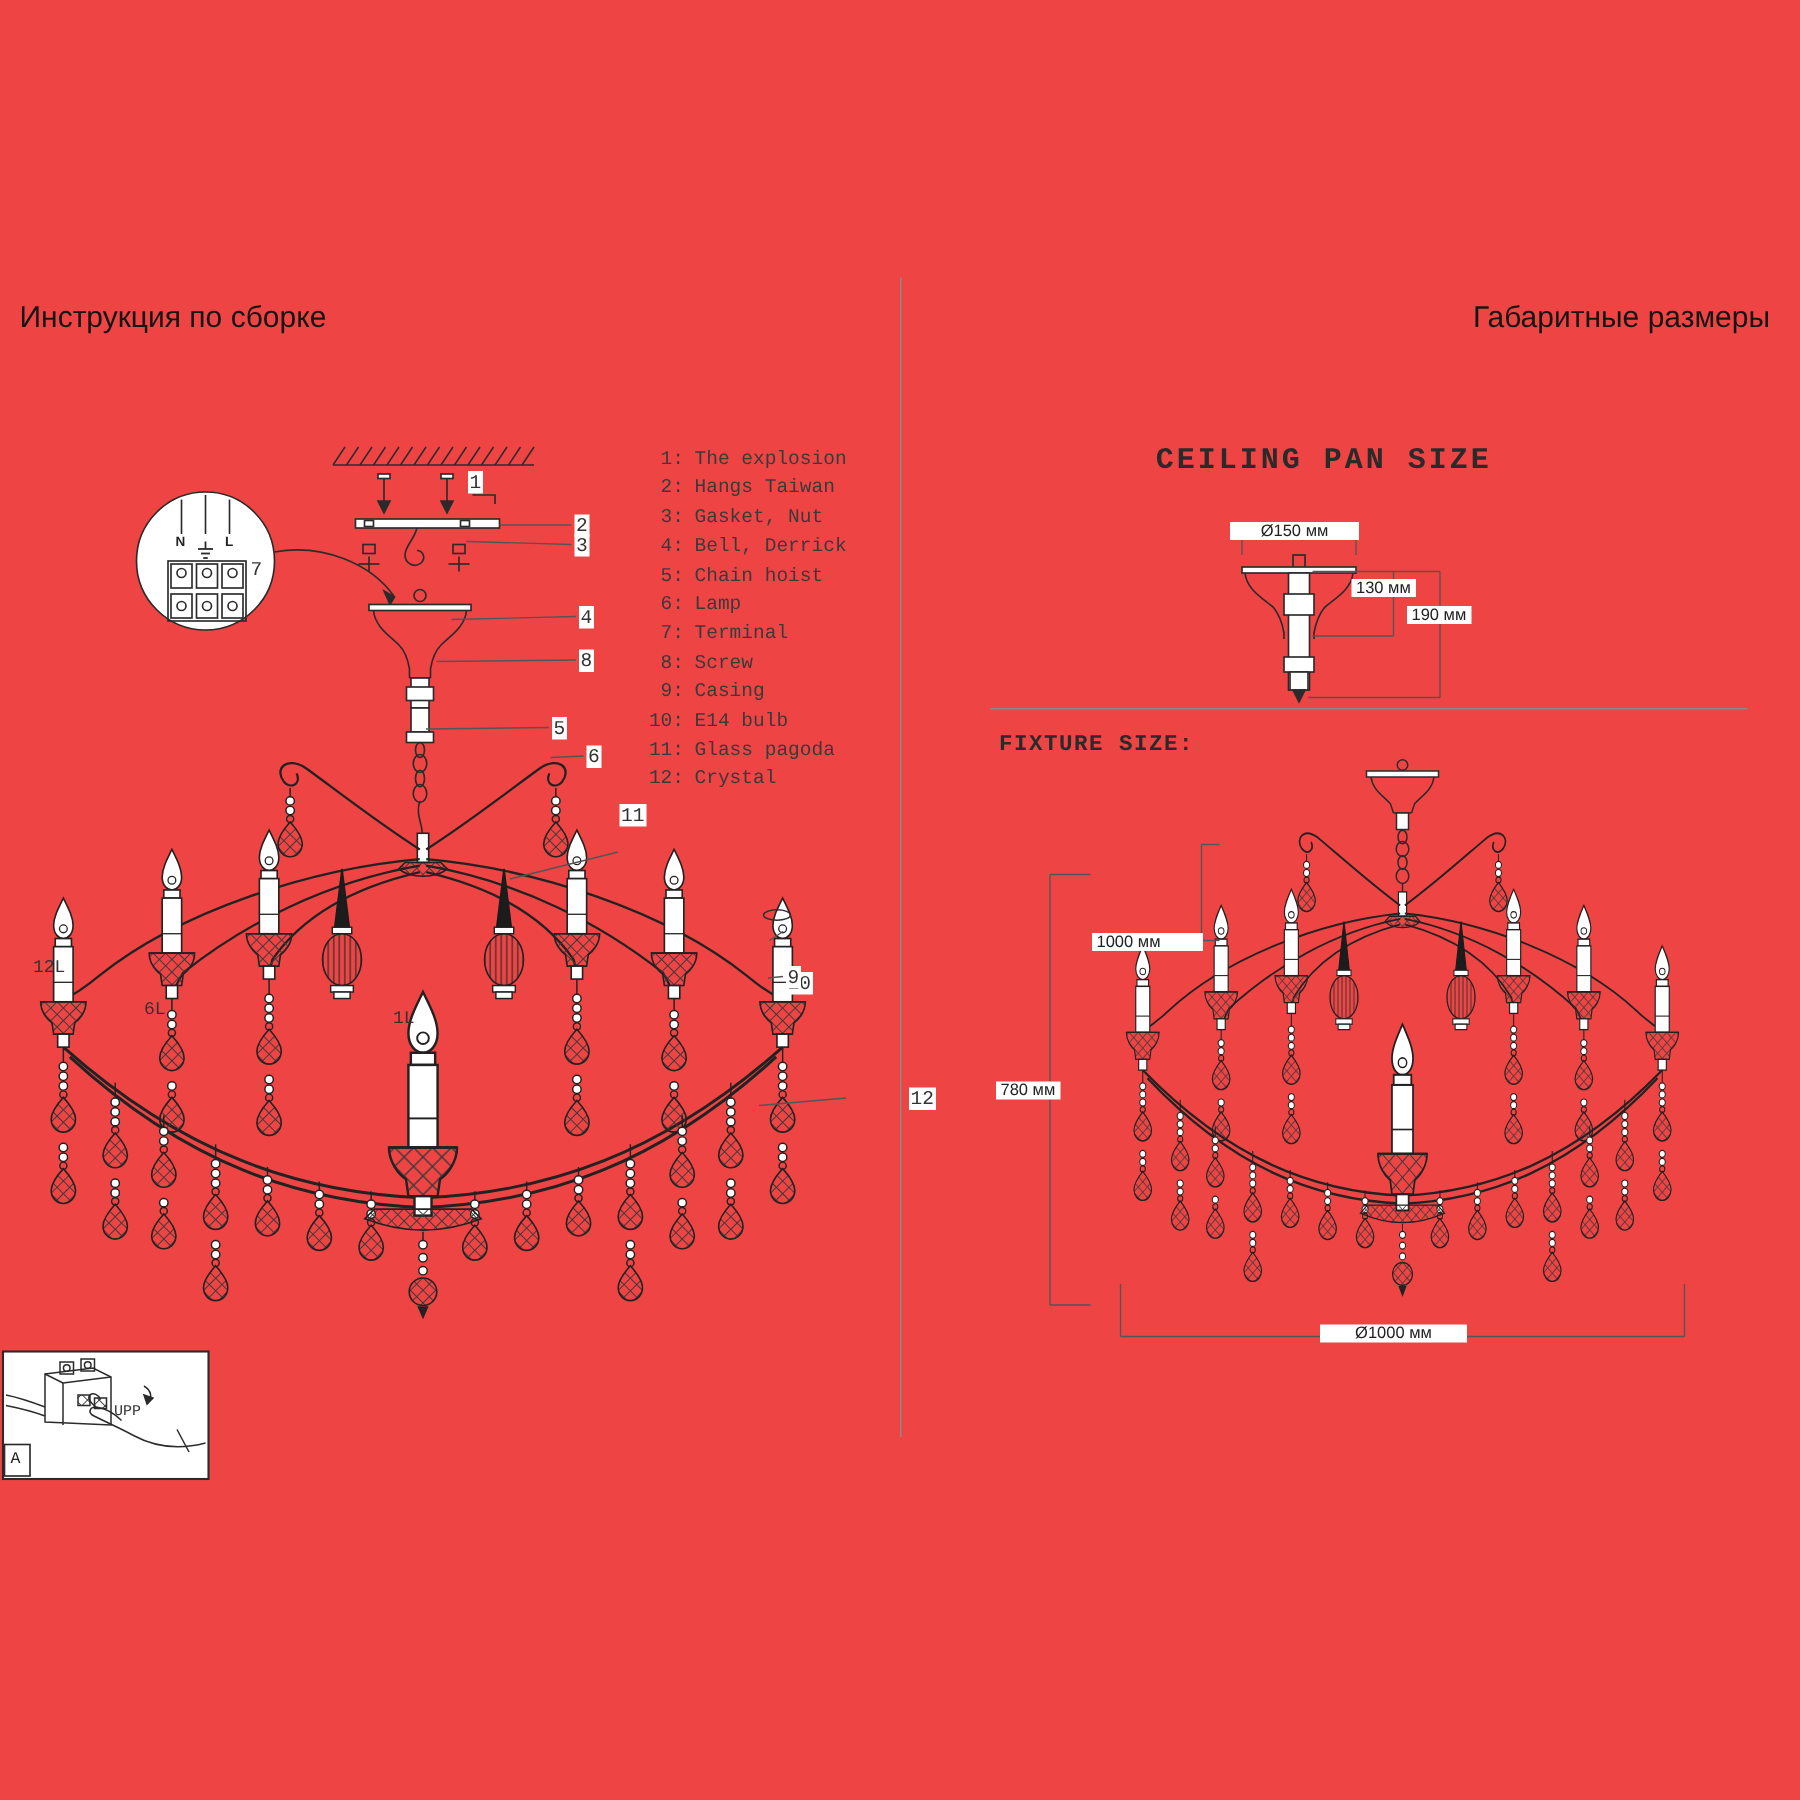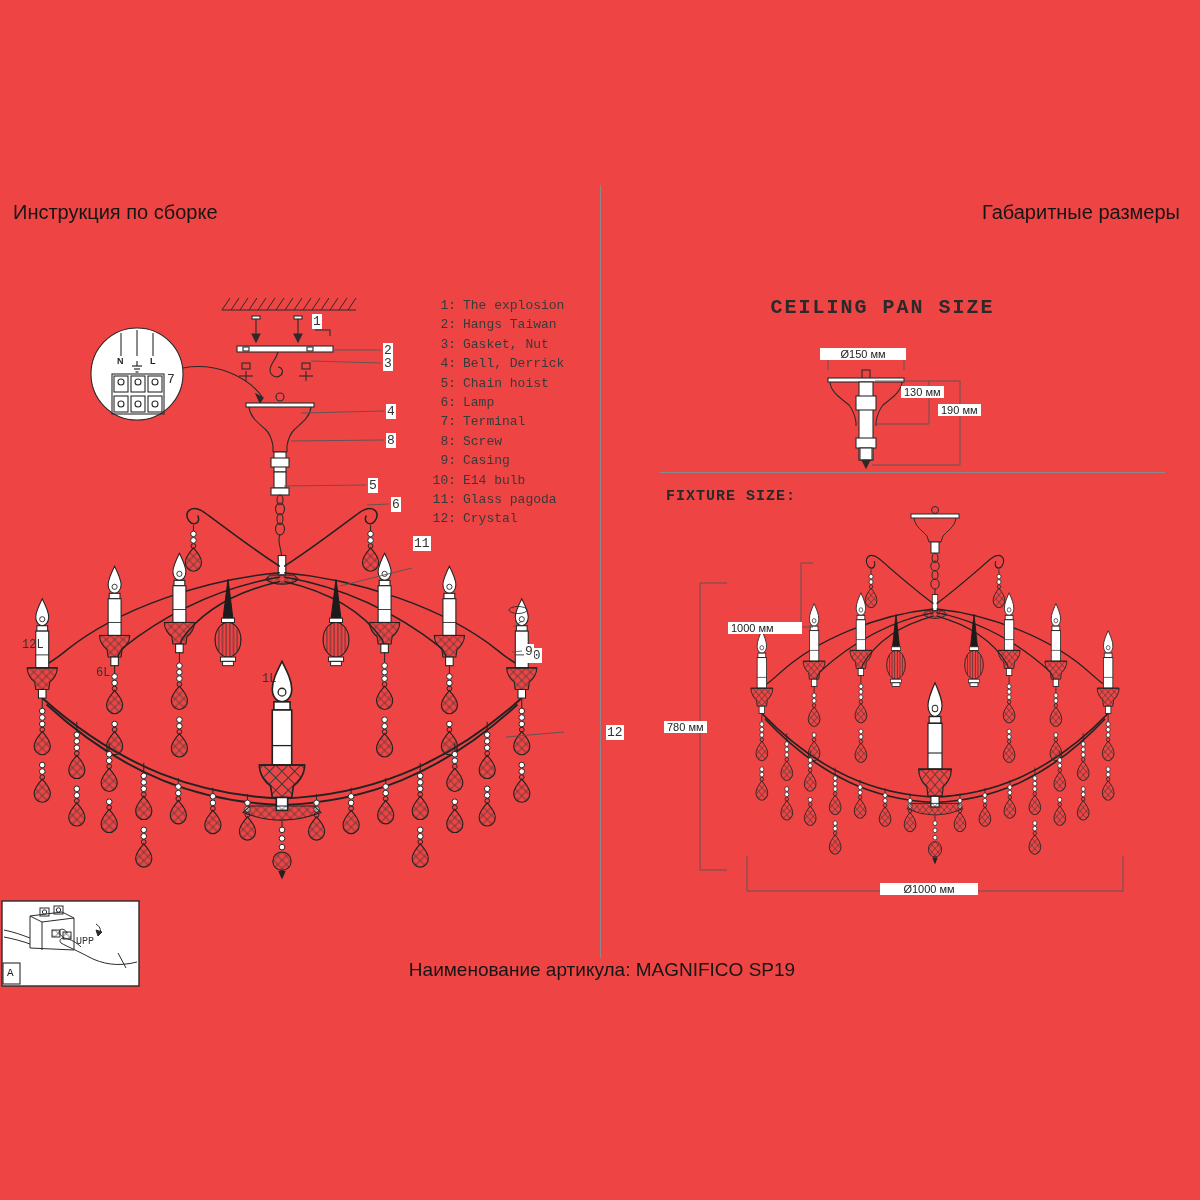--- a/index.html
+++ b/index.html
@@ -415,15 +415,14 @@
   <div class="t mono title-stencil" style="left:760px;top:296px;width:245px;text-align:center;">CEILING PAN SIZE</div>
   <div class="t mono subtitle-stencil" style="left:666px;top:488px;">FIXTURE SIZE:</div>
 
   <div class="t dim" style="left:820px;top:348px;width:86px;text-align:center;padding:0;">Ø150 мм</div>
   <div class="t dim" style="left:901px;top:386px;">130 мм</div>
   <div class="t dim" style="left:938px;top:404px;">190 мм</div>
   <div class="t dim" style="left:728px;top:622px;width:68px;text-align:left;">1000 мм</div>
   <div class="t dim" style="left:664px;top:721px;">780 мм</div>
   <div class="t dim" style="left:880px;top:883px;width:92px;text-align:center;">Ø1000 мм</div>
 
-  <div class="t" style="left:602px;top:959px;transform:translateX(-50%);font-size:19px;color:#151515;">Наименование артикула: MAGNIFICO SP19</div>
 
 </div>
 
 </body></html>

